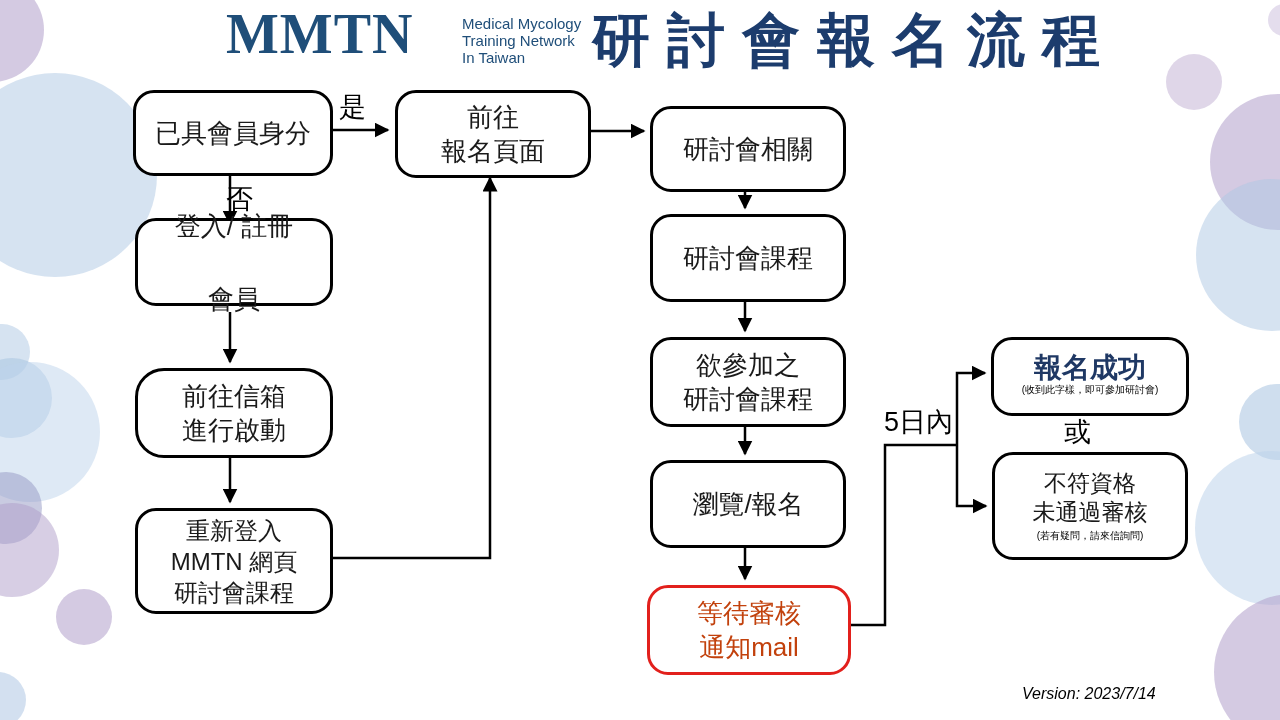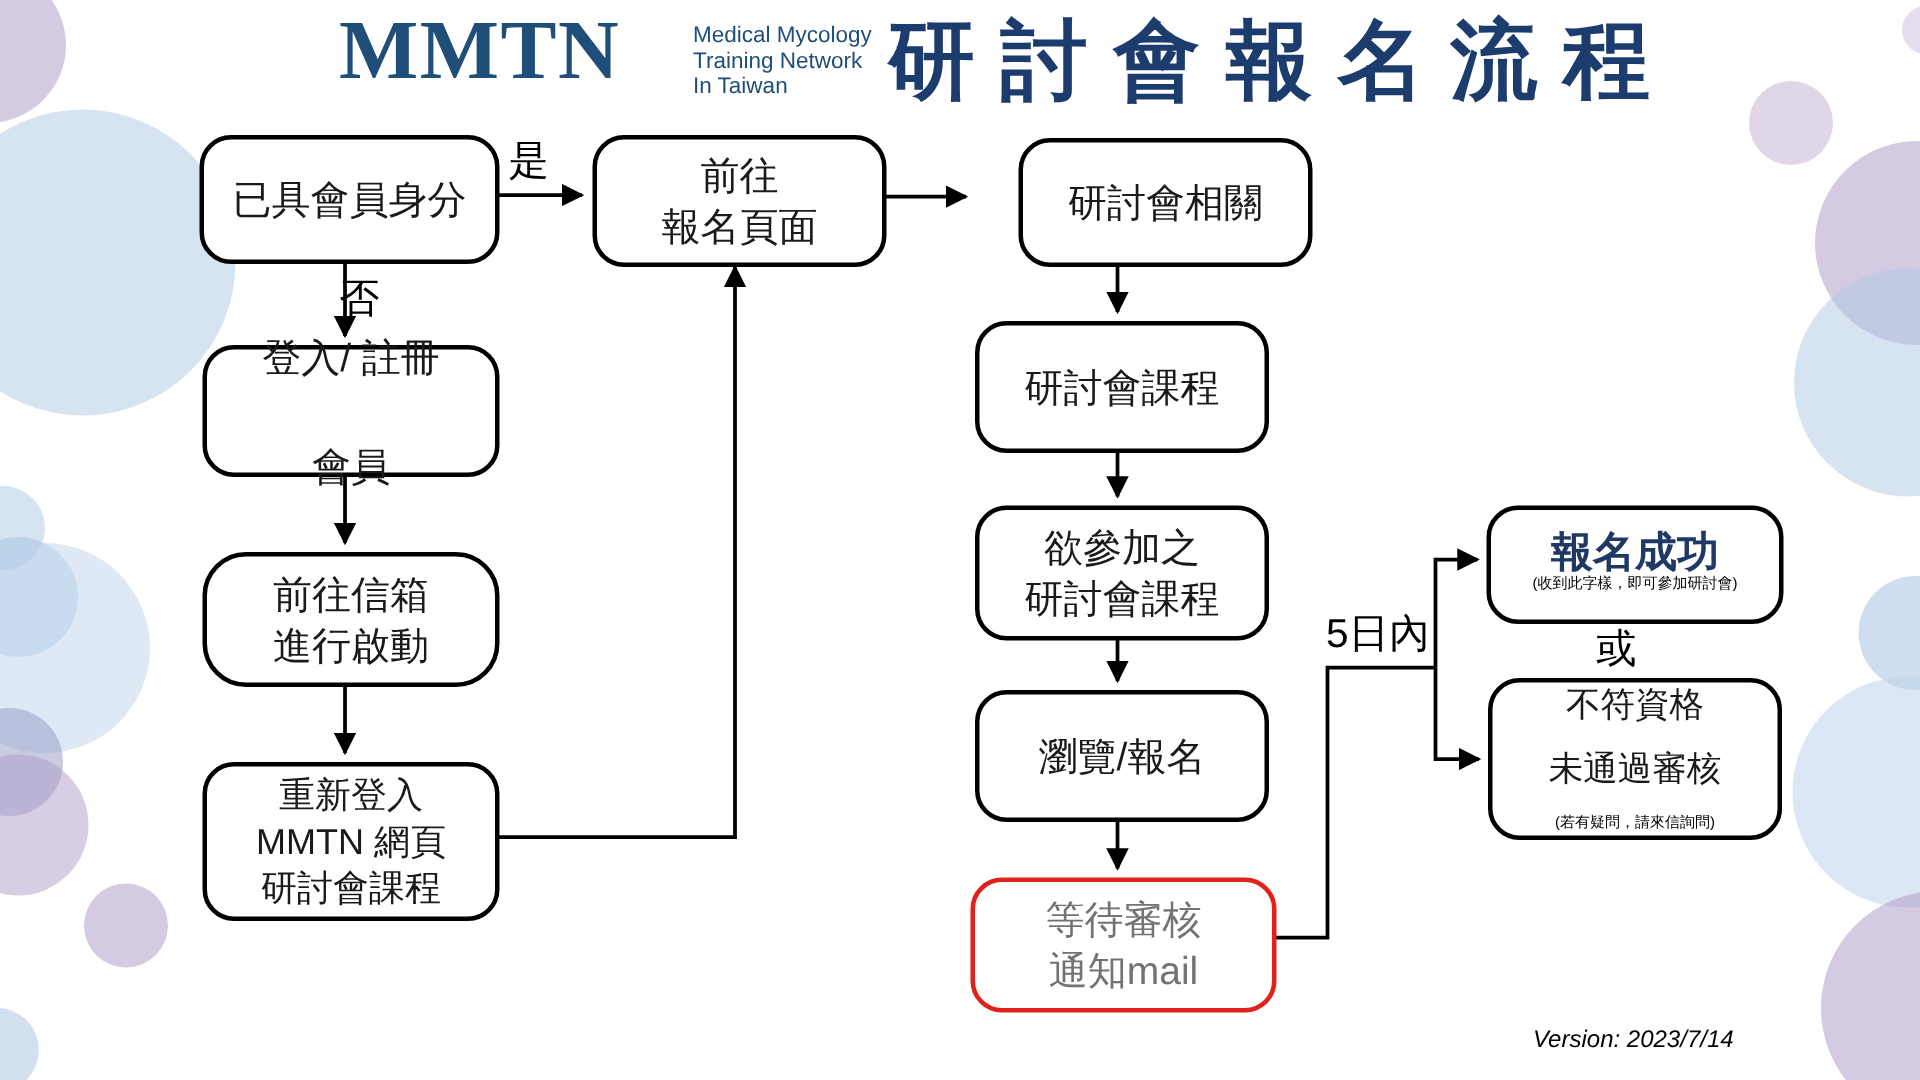--- a/index.html
+++ b/index.html
@@ -12,31 +12,31 @@
   
   .connectors{position:absolute;left:0;top:0;z-index:1;}
   
   .node{
     position:absolute;background:#fff;border:3px solid #000;border-radius:21px;
     display:flex;flex-direction:column;align-items:center;justify-content:center;
     text-align:center;font-size:26px;line-height:34px;z-index:2;color:#1a1a1a;
   }
   .node span{display:block;}
   .n-member  {left:133px;top:90px; width:194px;height:80px;}
-  .n-login   {left:135px;top:230px;width:192px;height:82px;gap:39px;}
+  .n-login   {left:135px;top:218px;width:192px;height:82px;gap:39px;}
   .n-mailbox {left:135px;top:368px;width:192px;height:84px;border-radius:29px;}
   .n-relogin {left:135px;top:508px;width:192px;height:100px;font-size:24px;line-height:31px;}
   .n-goto    {left:395px;top:90px; width:190px;height:82px;}
-  .n-related {left:650px;top:92px; width:190px;height:80px;margin-left:29px;}
+  .n-related {left:650px;top:106px; width:190px;height:80px;}
   .n-courses {left:650px;top:214px;width:190px;height:82px;}
   .n-desired {left:650px;top:337px;width:190px;height:84px;}
   .n-browse  {left:650px;top:460px;width:190px;height:82px;}
-  .n-wait    {left:647px;top:585px;width:198px;height:84px;border-color:#e2201c;color:#737373;border-width:3.5px;}
+  .n-wait    {left:647px;top:585px;width:198px;height:84px;border-color:#e2201c;color:#c2410c;border-width:3.5px;}
   .n-success {left:991px;top:337px;width:192px;height:73px;}
-  .n-rejected{left:992px;top:452px;width:190px;height:102px;font-size:23px;line-height:29px;justify-content:space-between;}
+  .n-rejected{left:992px;top:452px;width:190px;height:102px;font-size:23px;line-height:29px;}
   .success-title{font-weight:bold;color:#1f3864;font-size:28px;line-height:26px;}
   .note{font-size:10px;line-height:17px;color:#000;font-weight:normal;}
   
   .edge-label{position:absolute;z-index:2;font-size:27px;color:#000;}
   .lbl-yes   {left:339px;top:89px;}
   .lbl-no    {left:226px;top:181px;}
   .lbl-days  {left:884px;top:404px;}
   .lbl-or    {left:1064px;top:414px;}
   
   .logo-acronym{

